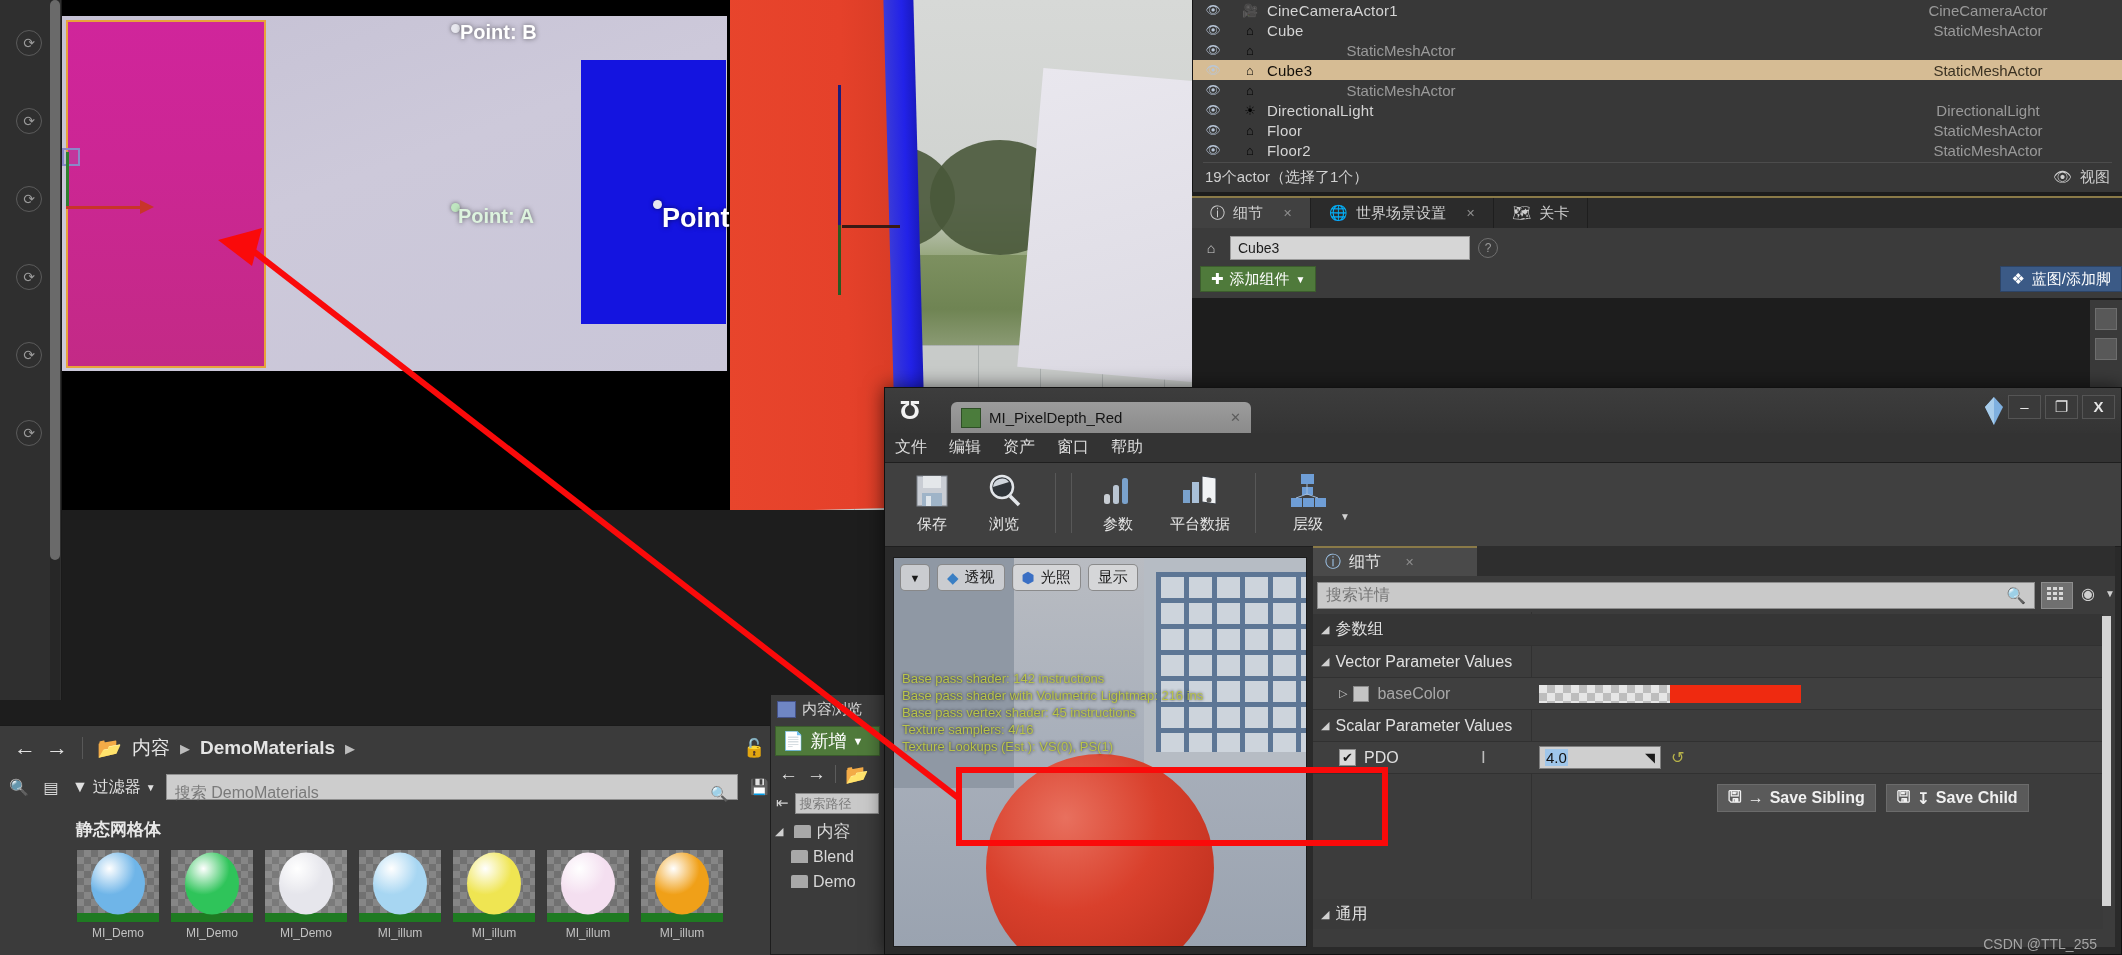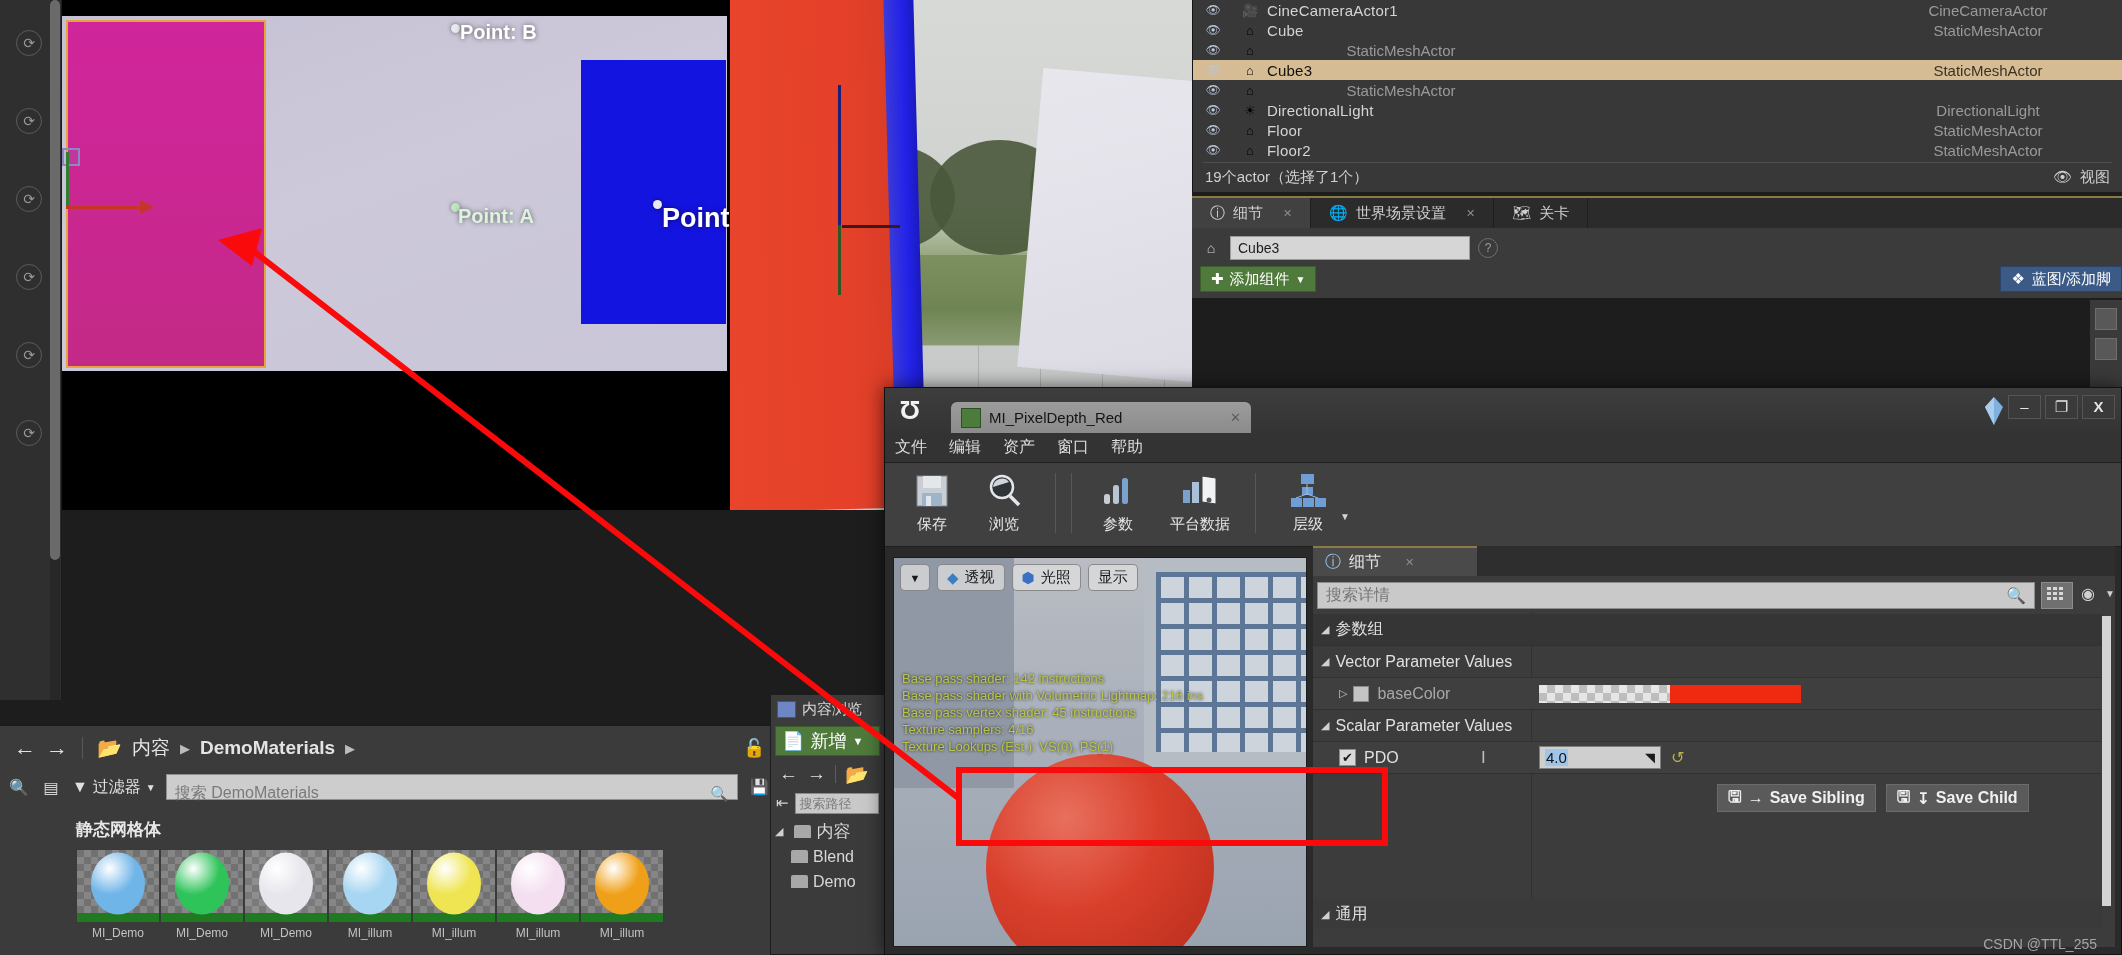--- a/index.html
+++ b/index.html
@@ -121,21 +121,21 @@
   .cb-filterbar { display:flex; align-items:center; height:34px; gap:10px; padding:0 8px;
     background:#3b3b3b; }
   .cb-leftico { width:22px; text-align:center; color:#d4d4d4; font-size:16px; }
   .cb-filter { display:flex; align-items:center; gap:5px; color:#e0e0e0; font-size:16px; }
   .cb-search { position:relative; flex:1; height:26px; background:#cdcdcd; border:1px solid #8f8f8f;
     display:flex; align-items:center; padding:0 8px; }
   .cb-search span { color:#7a7a7a; font-size:16px;margin-top:13px; }
   .cb-search .mag { margin-left:auto; color:#2b2b2b; font-size:15px; }
   .cb-save { width:24px; text-align:center; color:#c6c6c6; font-size:15px; }
   .cb-sectitle { padding:6px 0 2px 76px; color:#e8e8e8; font-size:17px; font-weight:bold;margin-top:8px; }
-  .cb-grid { display:flex; padding:6px 0 0 76px; }
+  .cb-grid { display:flex; gap:10px; padding:6px 0 0 76px; }
   .cb-tile { width:84px; }
   .cb-thumb { width:84px; height:74px; background:#4a4a4a; position:relative; overflow:hidden;
     border:1px solid #3a3a3a; }
   .cb-thumb .checker { position:absolute; inset:0;
     background-image:linear-gradient(45deg,#9a9a9a 25%,transparent 25%,transparent 75%,#9a9a9a 75%),
       linear-gradient(45deg,#9a9a9a 25%,#7f7f7f 25%,#7f7f7f 75%,#9a9a9a 75%);
     background-size:14px 14px; background-position:0 0, 7px 7px; opacity:.75; }
   .cb-thumb .grass { position:absolute; left:0; bottom:0; width:100%; height:9px; background:#1f7a22; }
   .cb-thumb .ball { position:absolute; left:50%; top:50%; transform:translate(-50%,-54%);
     width:54px; height:62px; border-radius:50%; }

